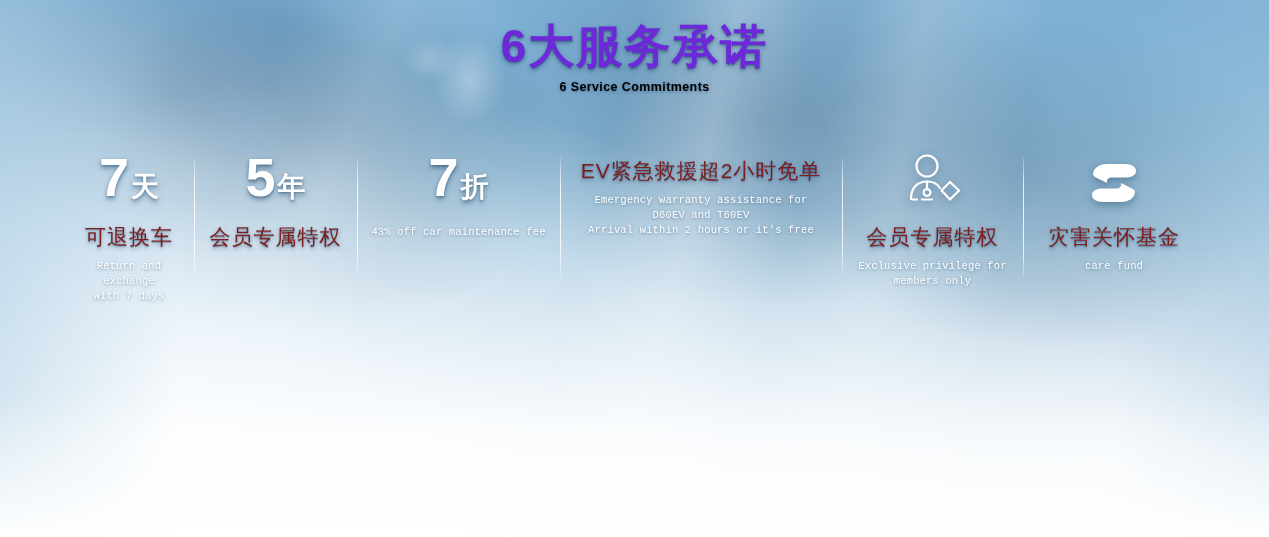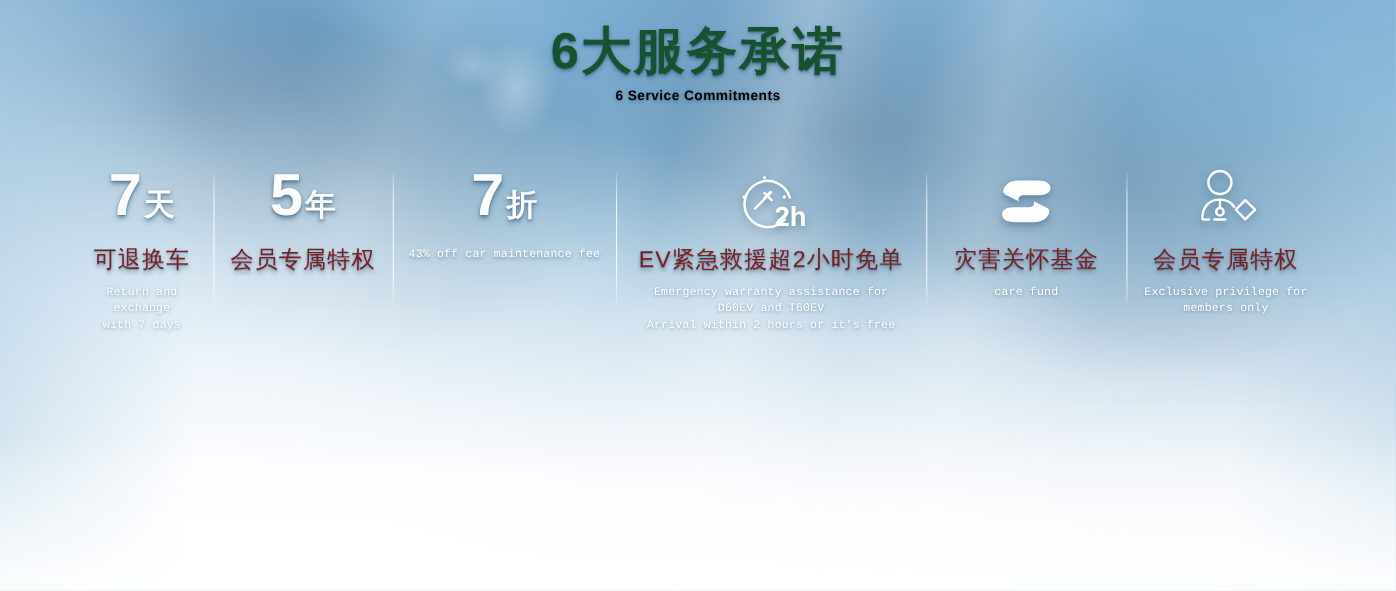--- a/index.html
+++ b/index.html
@@ -88,21 +88,21 @@
 
   
   .content { position:relative; z-index:5; width:100%; height:100%; }
 
   
   .heading { position:absolute; top:22px; left:0; right:0; text-align:center; }
 
   .heading-title {
     font-size:46px;
     font-weight:bold;
-    color:#14532d;
+    color:#6d28d9;
     letter-spacing:2px;
     line-height:1.08;
     text-shadow:0 2px 4px rgba(35,70,105,.55), 0 1px 1px rgba(35,70,105,.45);
   }
   .heading-sub {
     margin-top:8px;
     font-size:12.5px;
     font-weight:bold;
     color:#000000;
     letter-spacing:.4px;
@@ -250,41 +250,50 @@
         <div class="metric">
           <span class="metric-num">7</span>
           <span class="metric-unit">折</span>
         </div>
         <div class="label-en">
           <div>43% off car maintenance fee</div>
         </div>
       </div>
 
       <div class="item item-4">
-        <div class="icon-wrap">
-          <svg width="74" height="62" viewBox="0 0 74 62" fill="none">
-
-            <path d="M49.5 47.5 A21 21 0 1 1 54 27.5" stroke="#ffffff" stroke-width="2.2" stroke-linecap="round" fill="none"></path>
-
-            <circle cx="31" cy="9.5" r="1.5" fill="#ffffff"></circle>
-            <circle cx="12.5" cy="27" r="1.5" fill="#ffffff"></circle>
-            <circle cx="49" cy="27" r="1.5" fill="#ffffff"></circle>
-
-            <path d="M22.5 37.5 L37 23" stroke="#ffffff" stroke-width="2.2" stroke-linecap="round"></path>
-            <path d="M31 23.5 L37.5 30" stroke="#ffffff" stroke-width="2.2" stroke-linecap="round"></path>
-            <path d="M36.5 22.5 L30.5 28.5" stroke="#ffffff" stroke-width="2.2" stroke-linecap="round"></path>
-
-            <text x="40" y="53" font-family="Liberation Sans, sans-serif" font-size="25" font-weight="bold" fill="#ffffff">2h</text>
-          </svg>
-        </div>
         <div class="label-cn">EV紧急救援超2小时免单</div>
         <div class="label-en">
           <div>Emergency warranty assistance for</div>
           <div>D60EV and T60EV</div>
           <div>Arrival within 2 hours or it's free</div>
+        </div>
+      </div>
+
+      <div class="item item-5">
+        <div class="icon-wrap">
+          <svg width="62" height="62" viewBox="0 0 62 62" fill="none">
+
+            <circle cx="25" cy="14" r="10.5" stroke="#ffffff" stroke-width="2.2" fill="none"></circle>
+
+            <path d="M9 47 C9 35 16 29.5 25 29.5 C31 29.5 35.5 32 38 36" stroke="#ffffff" stroke-width="2.2" stroke-linecap="round" fill="none"></path>
+
+            <path d="M25 29.5 L25 36" stroke="#ffffff" stroke-width="2.2" stroke-linecap="round"></path>
+
+            <circle cx="25" cy="40.5" r="3.4" stroke="#ffffff" stroke-width="2.2" fill="none"></circle>
+
+            <path d="M10 47.5 L15 47.5" stroke="#ffffff" stroke-width="2.2" stroke-linecap="round"></path>
+            <path d="M20 47.5 L30 47.5" stroke="#ffffff" stroke-width="2.2" stroke-linecap="round"></path>
+
+            <path d="M48 30 L57 38.5 L48 47.5 L39.5 38.5 Z" stroke="#ffffff" stroke-width="2.2" stroke-linejoin="round" fill="none"></path>
+          </svg>
+        </div>
+        <div class="label-cn">会员专属特权</div>
+        <div class="label-en">
+          <div>Exclusive privilege for</div>
+          <div>members only</div>
         </div>
       </div>
 
       <div class="item item-6">
         <div class="icon-wrap">
           <svg width="58" height="56" viewBox="0 0 58 56" fill="none">
 
             <path d="M8 20 C8 13 14 9 22 9 L40 9 C47 9 51 12 51 16
                      C51 20 47 22.5 41 22.5 L27 22.5
                      C24 22.5 22 24 22 26 L22 28 L10 22 Z" fill="#ffffff"></path>
@@ -293,40 +302,15 @@
                      C7 36 11 33.5 17 33.5 L31 33.5
                      C34 33.5 36 32 36 30 L36 28 L48 34 Z" fill="#ffffff"></path>
           </svg>
         </div>
         <div class="label-cn">灾害关怀基金</div>
         <div class="label-en">
           <div>care fund</div>
         </div>
       </div>
 
-      <div class="item item-5">
-        <div class="icon-wrap">
-          <svg width="62" height="62" viewBox="0 0 62 62" fill="none">
-
-            <circle cx="25" cy="14" r="10.5" stroke="#ffffff" stroke-width="2.2" fill="none"></circle>
-
-            <path d="M9 47 C9 35 16 29.5 25 29.5 C31 29.5 35.5 32 38 36" stroke="#ffffff" stroke-width="2.2" stroke-linecap="round" fill="none"></path>
-
-            <path d="M25 29.5 L25 36" stroke="#ffffff" stroke-width="2.2" stroke-linecap="round"></path>
-
-            <circle cx="25" cy="40.5" r="3.4" stroke="#ffffff" stroke-width="2.2" fill="none"></circle>
-
-            <path d="M10 47.5 L15 47.5" stroke="#ffffff" stroke-width="2.2" stroke-linecap="round"></path>
-            <path d="M20 47.5 L30 47.5" stroke="#ffffff" stroke-width="2.2" stroke-linecap="round"></path>
-
-            <path d="M48 30 L57 38.5 L48 47.5 L39.5 38.5 Z" stroke="#ffffff" stroke-width="2.2" stroke-linejoin="round" fill="none"></path>
-          </svg>
-        </div>
-        <div class="label-cn">会员专属特权</div>
-        <div class="label-en">
-          <div>Exclusive privilege for</div>
-          <div>members only</div>
-        </div>
-      </div>
-
     </div>
   </div>
 </div>
 
 </body></html>

